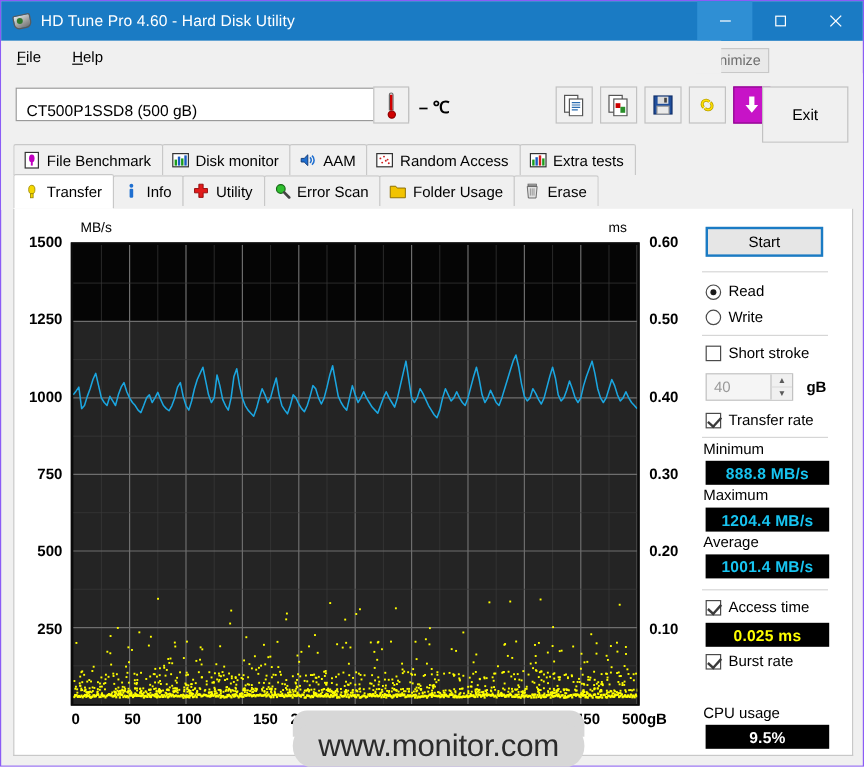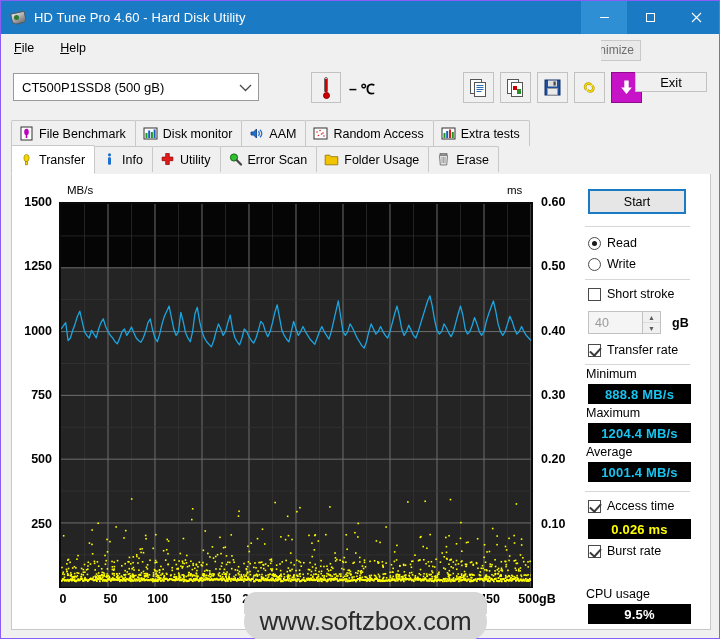--- a/index.html
+++ b/index.html
@@ -63,23 +63,23 @@
   }
   .menuitem { padding:3px 13px; color:#000; font-size:12.5px; }
   .menuitem u { text-decoration:underline; }
 
   
   .toolbar {
     position:absolute; left:0; top:60px; width:718px; height:58px;
     background:#f0f0f0;
   }
   .drive-select {
-    position:absolute; left:12px; top:12px; width:246px; height:28px;
+    position:absolute; left:12px; top:12px; width:328px; height:28px;
     background:#fff; border:1px solid #9a9a9a;
-    display:flex; align-items:center;
+    display:flex; align-items:flex-end;
   }
   .drive-select .val { padding-left:8px; font-size:13px; color:#000; }
   .drive-select .chev {
     position:absolute; right:6px; top:0; bottom:0;
     display:flex; align-items:center; color:#4a4a4a;
   }
 
   .temp-box {
     position:absolute; left:310px; top:11px; width:30px; height:31px;
     background:#f0f0f0; border:1px solid #c2c2c2;
@@ -101,21 +101,21 @@
     position:absolute; left:348px; top:18px; font-size:14px; color:#000; font-weight:bold;
   }
 
   .tbtns { position:absolute; left:462px; top:11px; display:flex; gap:6px; }
   .tbtn {
     width:31px; height:31px; background:#f0f0f0; border:1px solid #c2c2c2;
     display:flex; align-items:center; justify-content:center;
   }
   .tbtn.magenta { background:#c713c7; border:1px solid #8d0a8d; }
   .exit-btn {
-    position:absolute; right:12px; top:11px; width:72px; height:20px;
+    position:absolute; right:12px; top:11px; width:72px; height:47px;
     background:#f0f0f0; border:1px solid #c2c2c2;
     display:flex; align-items:center; justify-content:center; font-size:13px; color:#000;
   }
 
   
   .tabs-area {
     position:absolute; left:0; top:118px; width:718px; height:56px;
     background:#f0f0f0;
   }
   .tabrow { position:absolute; left:10px; display:flex; }
@@ -2224,28 +2224,28 @@
 
       <div class="fieldlabel" style="top:271px;">Average</div>
       <div class="lcd" style="top:288px;">1001.4 MB/s</div>
 
       <div class="sep" style="top:317px;"></div>
 
       <div class="rrow" style="top:325px;">
         <span class="cbox on"></span>
         <span>Access time</span>
       </div>
-      <div class="lcd yellow" style="top:345px;">0.026 ms</div>
+      <div class="lcd yellow" style="top:345px;">0.025 ms</div>
 
       <div class="rrow" style="top:370px;">
         <span class="cbox on"></span>
         <span>Burst rate</span>
       </div>
 
       <div class="fieldlabel" style="top:413px;">CPU usage</div>
       <div class="lcd white" style="top:430px;">9.5%</div>
     </div>
   </div>
 
   <div class="wm-cap"></div>
-  <div class="watermark">www.softzbox.com</div>
+  <div class="watermark">www.monitor.com</div>
 
 </div>
 
 </body></html>

